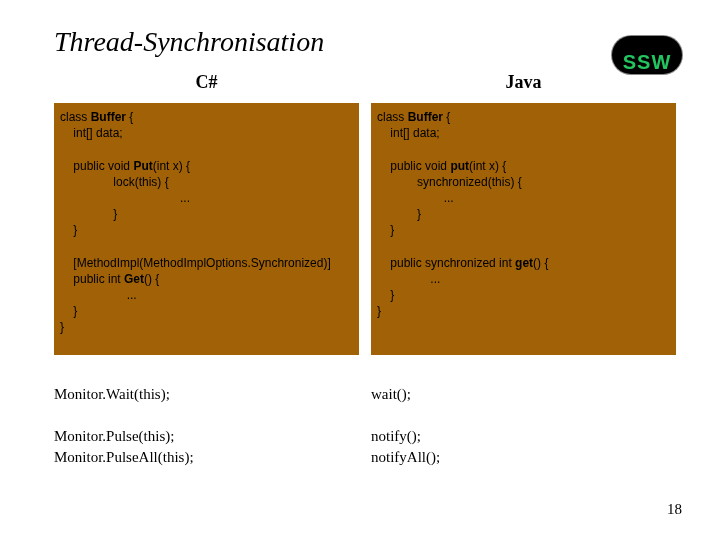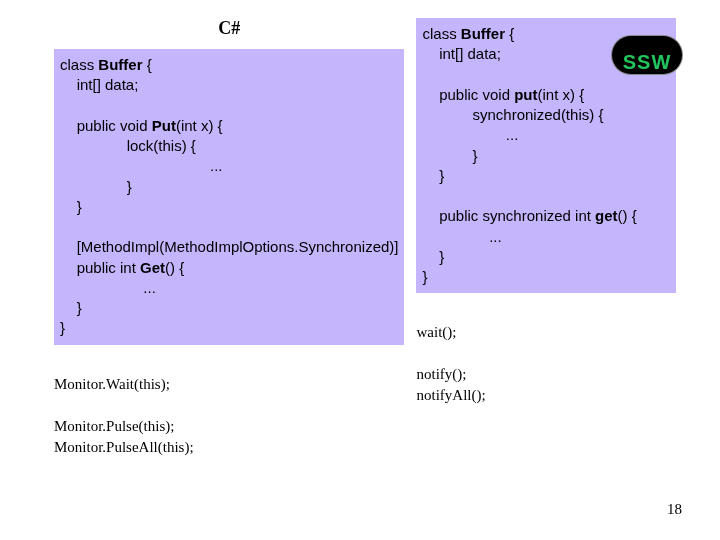--- a/index.html
+++ b/index.html
@@ -52,23 +52,23 @@
   }
   .col.left  { padding-right: 6px; }
   .col.right { padding-left: 6px; }
   .col-head {
     text-align: center;
     font-weight: 700;
     font-size: 18px;
     margin: 0 0 10px 0;
   }
   .codebox {
-    background: #c4b5fd;
+    background: #a16207;
     font-family: Arial, Helvetica, sans-serif;
-    font-size: 15px;
+    font-size: 12px;
     line-height: 1.35;
     white-space: pre;
     padding: 6px 6px 6px 6px;
     min-height: 252px;
     box-sizing: border-box;
   }
   .codebox b { font-weight: 700; }
   .extras {
     margin-top: 29px;
     font-family: "Times New Roman", Times, serif;
@@ -86,20 +86,21 @@
 </style>
 </head>
 <body>
 
 <div class="slide">
 
   <div class="logo">
     <span>SSW</span>
   </div>
 
+  <h1 class="title">Thread-Synchronisation</h1>
 
   <div class="cols">
 
     <div class="col left">
       <div class="col-head">C#</div>
       <div class="codebox">class <b>Buffer</b> {
     int[] data;
 
     public void <b>Put</b>(int x) {
                 lock(this) {
@@ -112,20 +113,21 @@
                     ...
     }
 }</div>
       <div class="extras">Monitor.Wait(this);
 
 Monitor.Pulse(this);
 Monitor.PulseAll(this);</div>
     </div>
 
     <div class="col right">
+      <div class="col-head">Java</div>
       <div class="codebox">class <b>Buffer</b> {
     int[] data;
 
     public void <b>put</b>(int x) {
             synchronized(this) {
                     ...
             }
     }
 
     public synchronized int <b>get</b>() {

